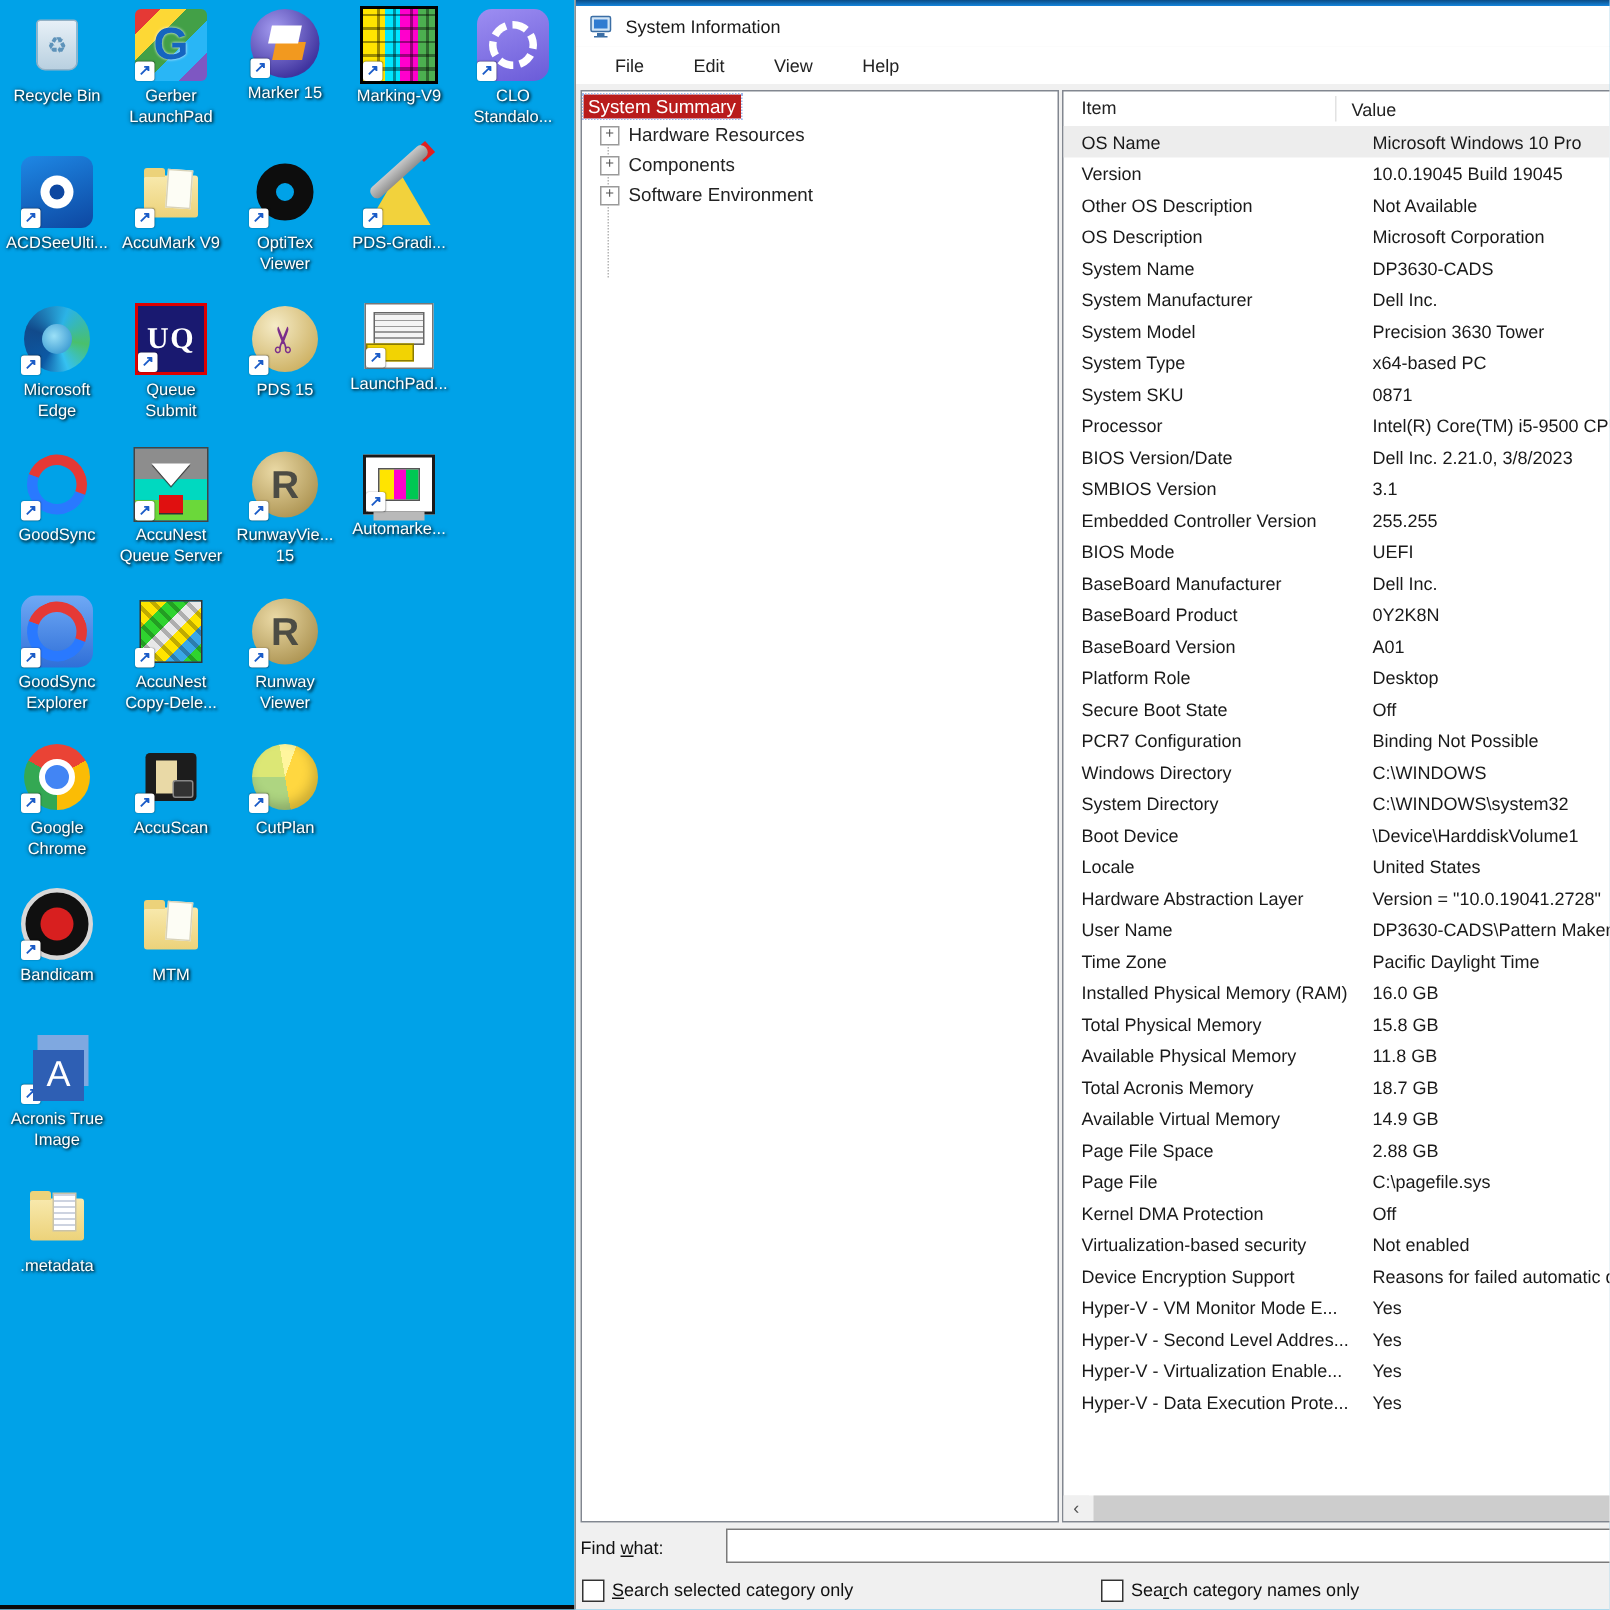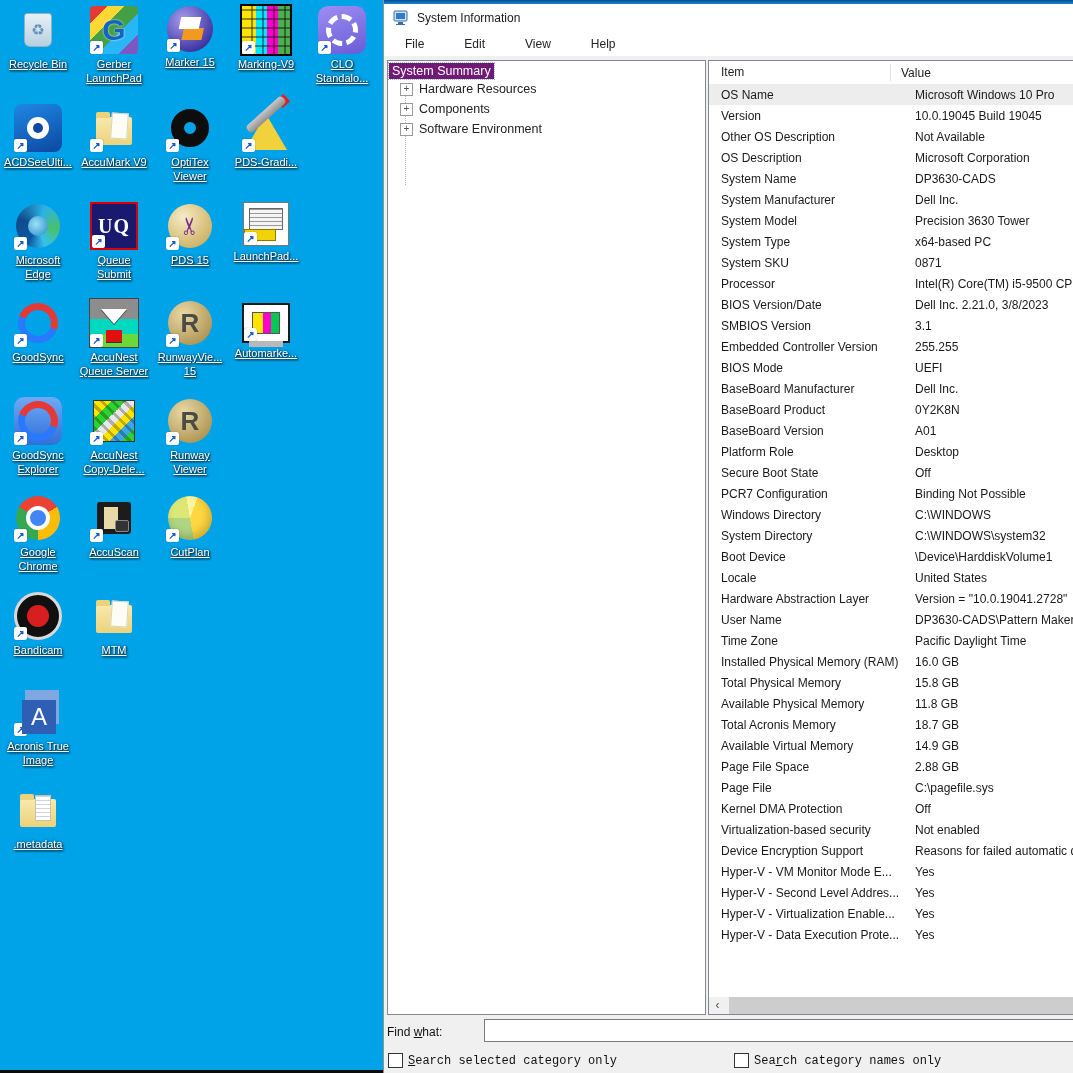--- a/index.html
+++ b/index.html
@@ -4,21 +4,21 @@
 <style>
   html,body{margin:0;padding:0;}
   body{width:1073px;height:1073px;overflow:hidden;position:relative;
        background:#00a2e8;font-family:"Liberation Sans",sans-serif;}
 
   
   .dicon{position:absolute;width:78px;display:flex;flex-direction:column;align-items:center;cursor:default;}
   .c0{left:-1px}.c1{left:75px}.c2{left:151px}.c3{left:227px}.c4{left:303px}
   .r0{top:6px}.r1{top:104px}.r2{top:202px}.r3{top:299px}.r4{top:397px}.r5{top:494px}.r6{top:592px}.r7{top:688px}.r8{top:786px}
   .dlabel{margin-top:3px;font-size:11px;line-height:14px;color:#fff;text-align:center;white-space:pre-line;
-          text-shadow:1px 1px 2px rgba(0,0,0,.9),0 0 3px rgba(0,0,0,.55);text-decoration:underline;}
+          text-shadow:1px 1px 2px rgba(0,0,0,.9),0 0 3px rgba(0,0,0,.55);}
   .tile{position:relative;width:48px;height:48px;display:flex;align-items:center;justify-content:center;}
   .tile i{display:flex;align-items:center;justify-content:center;position:relative;font-style:normal;}
   .sc{position:absolute;left:0;bottom:0;width:13px;height:13px;background:#fff;border-radius:2px;
       color:#1b5cc8;font-size:10px;line-height:13px;text-align:center;font-weight:bold;box-shadow:0 0 1px rgba(0,0,0,.5);}
 
   .recycle-bin i{width:26px;height:32px;background:linear-gradient(#e7f0f7,#b9d0e0);border:1px solid #93b1c6;border-radius:3px 3px 6px 6px;}
   .recycle-bin i::before{content:"♻";color:#5e93ba;font-size:15px;}
   .gerber{border-radius:4px;background:linear-gradient(135deg,#e53935 0 18%,#fdd835 18% 36%,#43a047 36% 58%,#29b6f6 58% 80%,#7e57c2 80%);}
   .gerber i::before{content:"G";font-weight:bold;font-size:30px;color:#1565c0;text-shadow:0 0 2px #fff;}
   .marker15{width:46px;height:46px;border-radius:50%;background:radial-gradient(circle at 35% 30%,#a49bf0,#40349f 75%);}
@@ -74,27 +74,27 @@
   
   .desk-bottom{position:absolute;left:0;top:1070px;width:383px;height:3px;background:#0a0a0a;}
 
   
   .win{position:absolute;left:383px;top:0;width:800px;height:1073px;background:#f0f0f0;border-left:1px solid #8f8f8f;}
   .accent{height:4px;background:linear-gradient(#0a4c86,#1585dc);}
   .titlebar{height:27px;background:#fff;display:flex;align-items:center;padding-left:9px;}
   .title-icon{width:16px;height:16px;margin-right:8px;flex:none;}
   .title-text{font-size:12px;color:#1a1a1a;}
   .menubar{height:25px;background:#fff;display:flex;align-items:center;font-size:12px;color:#222;padding-left:1px;}
-  .menubar .mi{padding:3px 20px;}
+  .menubar .mi{padding:3px 8px;margin-left:17px;}
   .client{position:absolute;left:0;right:0;top:56px;bottom:0;background:#f0f0f0;}
 
   
   .tree-panel{position:absolute;left:3px;top:4px;width:317px;height:953px;background:#fff;border:1px solid #828790;overflow:hidden;}
   .tree-item{height:20px;display:flex;align-items:center;font-size:12.5px;color:#222;position:relative;}
-  .tree-sel{margin:2px 0 0 1px;padding:1px 3px;background:#701a75;color:#fff;outline:1px dotted #9db8ea;display:inline-block;font-size:12.5px;}
+  .tree-sel{margin:2px 0 0 1px;padding:1px 3px;background:#b91c1c;color:#fff;outline:1px dotted #9db8ea;display:inline-block;font-size:12.5px;}
   .expander{width:11px;height:11px;border:1px solid #9a9a9a;background:#fff;color:#555;font-size:10px;line-height:9px;text-align:center;margin:0 6px 0 12px;flex:none;}
   .tree-guide{position:absolute;left:17px;top:24px;height:100px;border-left:1px dotted #b5b5b5;}
 
   
   .list-panel{position:absolute;left:324px;top:4px;width:473px;height:953px;background:#fff;border:1px solid #828790;overflow:hidden;}
   .lheader{display:flex;height:23px;align-items:center;font-size:12px;color:#222;}
   .hcell{white-space:nowrap;overflow:hidden;}
   .hcell.item{width:182px;box-sizing:border-box;padding-left:12px;flex:none;border-right:1px solid #e2e2e2;height:17px;line-height:17px;}
   .hcell.value{flex:1;padding-left:10px;}
   .rows{}
@@ -104,21 +104,21 @@
   .tcell.item{width:196px;box-sizing:border-box;padding-left:12px;flex:none;}
   .tcell.value{flex:1;padding-left:10px;}
   .hscroll{position:absolute;left:0;right:0;bottom:0;height:17px;background:#f0f0f0;display:flex;align-items:center;}
   .sb-btn{width:17px;height:17px;background:#f0f0f0;color:#505050;font-size:12px;line-height:17px;text-align:center;flex:none;}
   .sb-thumb{flex:1;height:17px;background:#cdcdcd;margin-left:3px;}
 
   
   .find-label{position:absolute;left:3px;top:965px;font-size:12px;color:#111;line-height:23px;}
   .find-input{position:absolute;left:100px;top:963px;width:650px;height:23px;border:1px solid #7a7a7a;background:#fff;box-sizing:border-box;font-size:12px;padding:0 4px;outline:none;}
   .cbrow{position:absolute;top:997px;left:0;right:0;height:20px;font-size:12px;color:#111;}
-  .cbitem{position:absolute;display:flex;align-items:flex-end;font-family:Liberation Mono, monospace;}
+  .cbitem{position:absolute;display:flex;align-items:flex-start;}
   .cb1{left:4px;}  .cb2{left:350px;}
   .cbbox{width:13px;height:13px;border:1px solid #333;background:#fff;margin-right:5px;flex:none;}
   .mn{text-decoration:underline;}
 </style>
 </head>
 <body>
 
 <div>
 
   <div class="dicon c0 r0">

